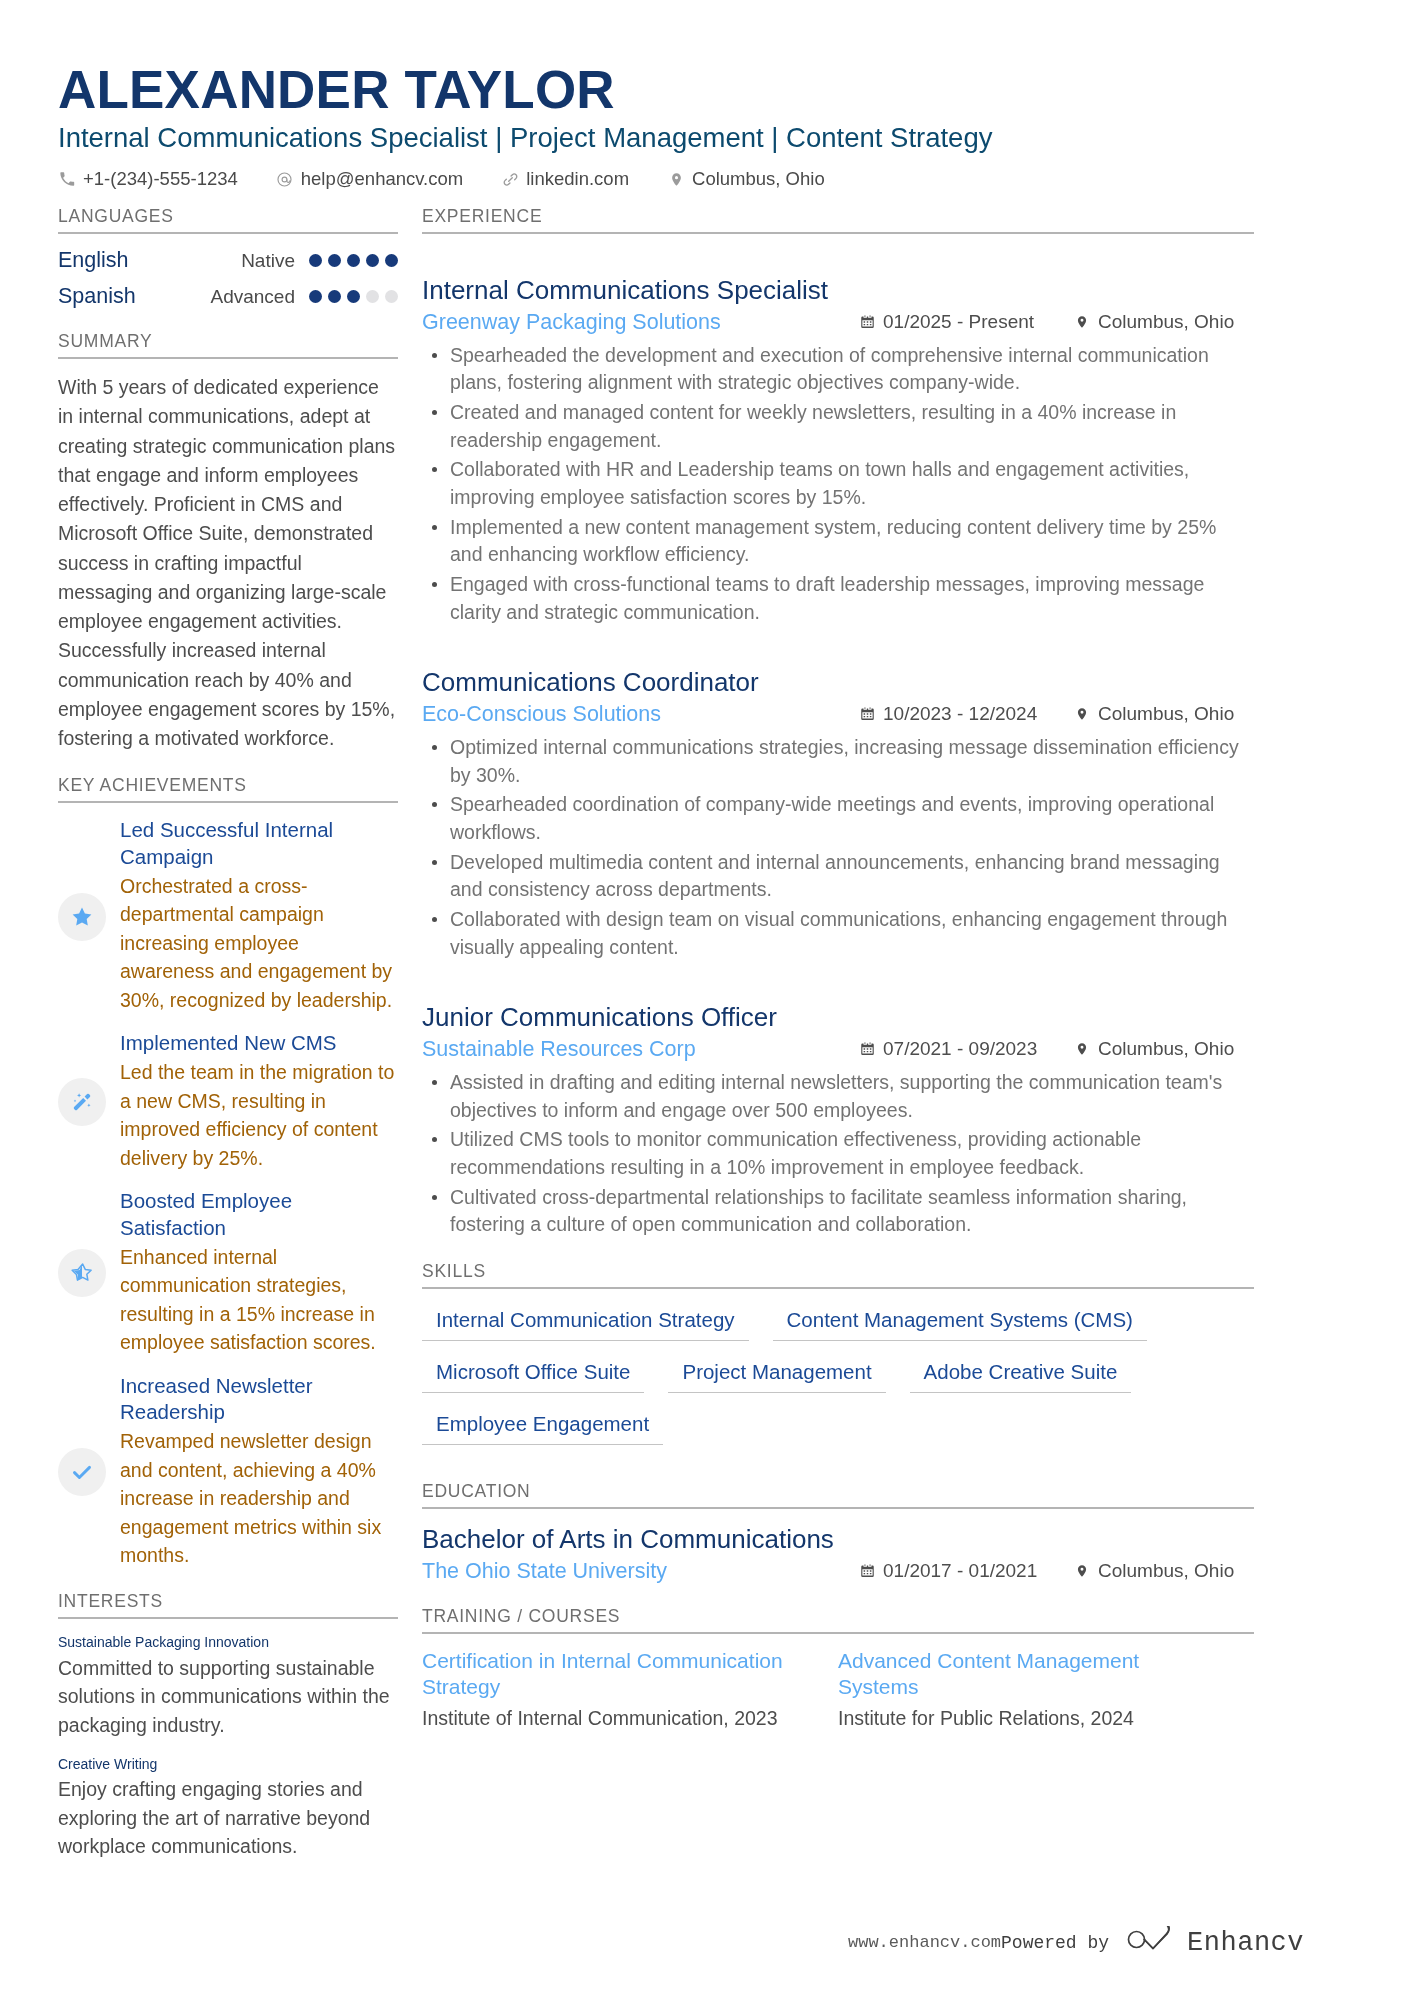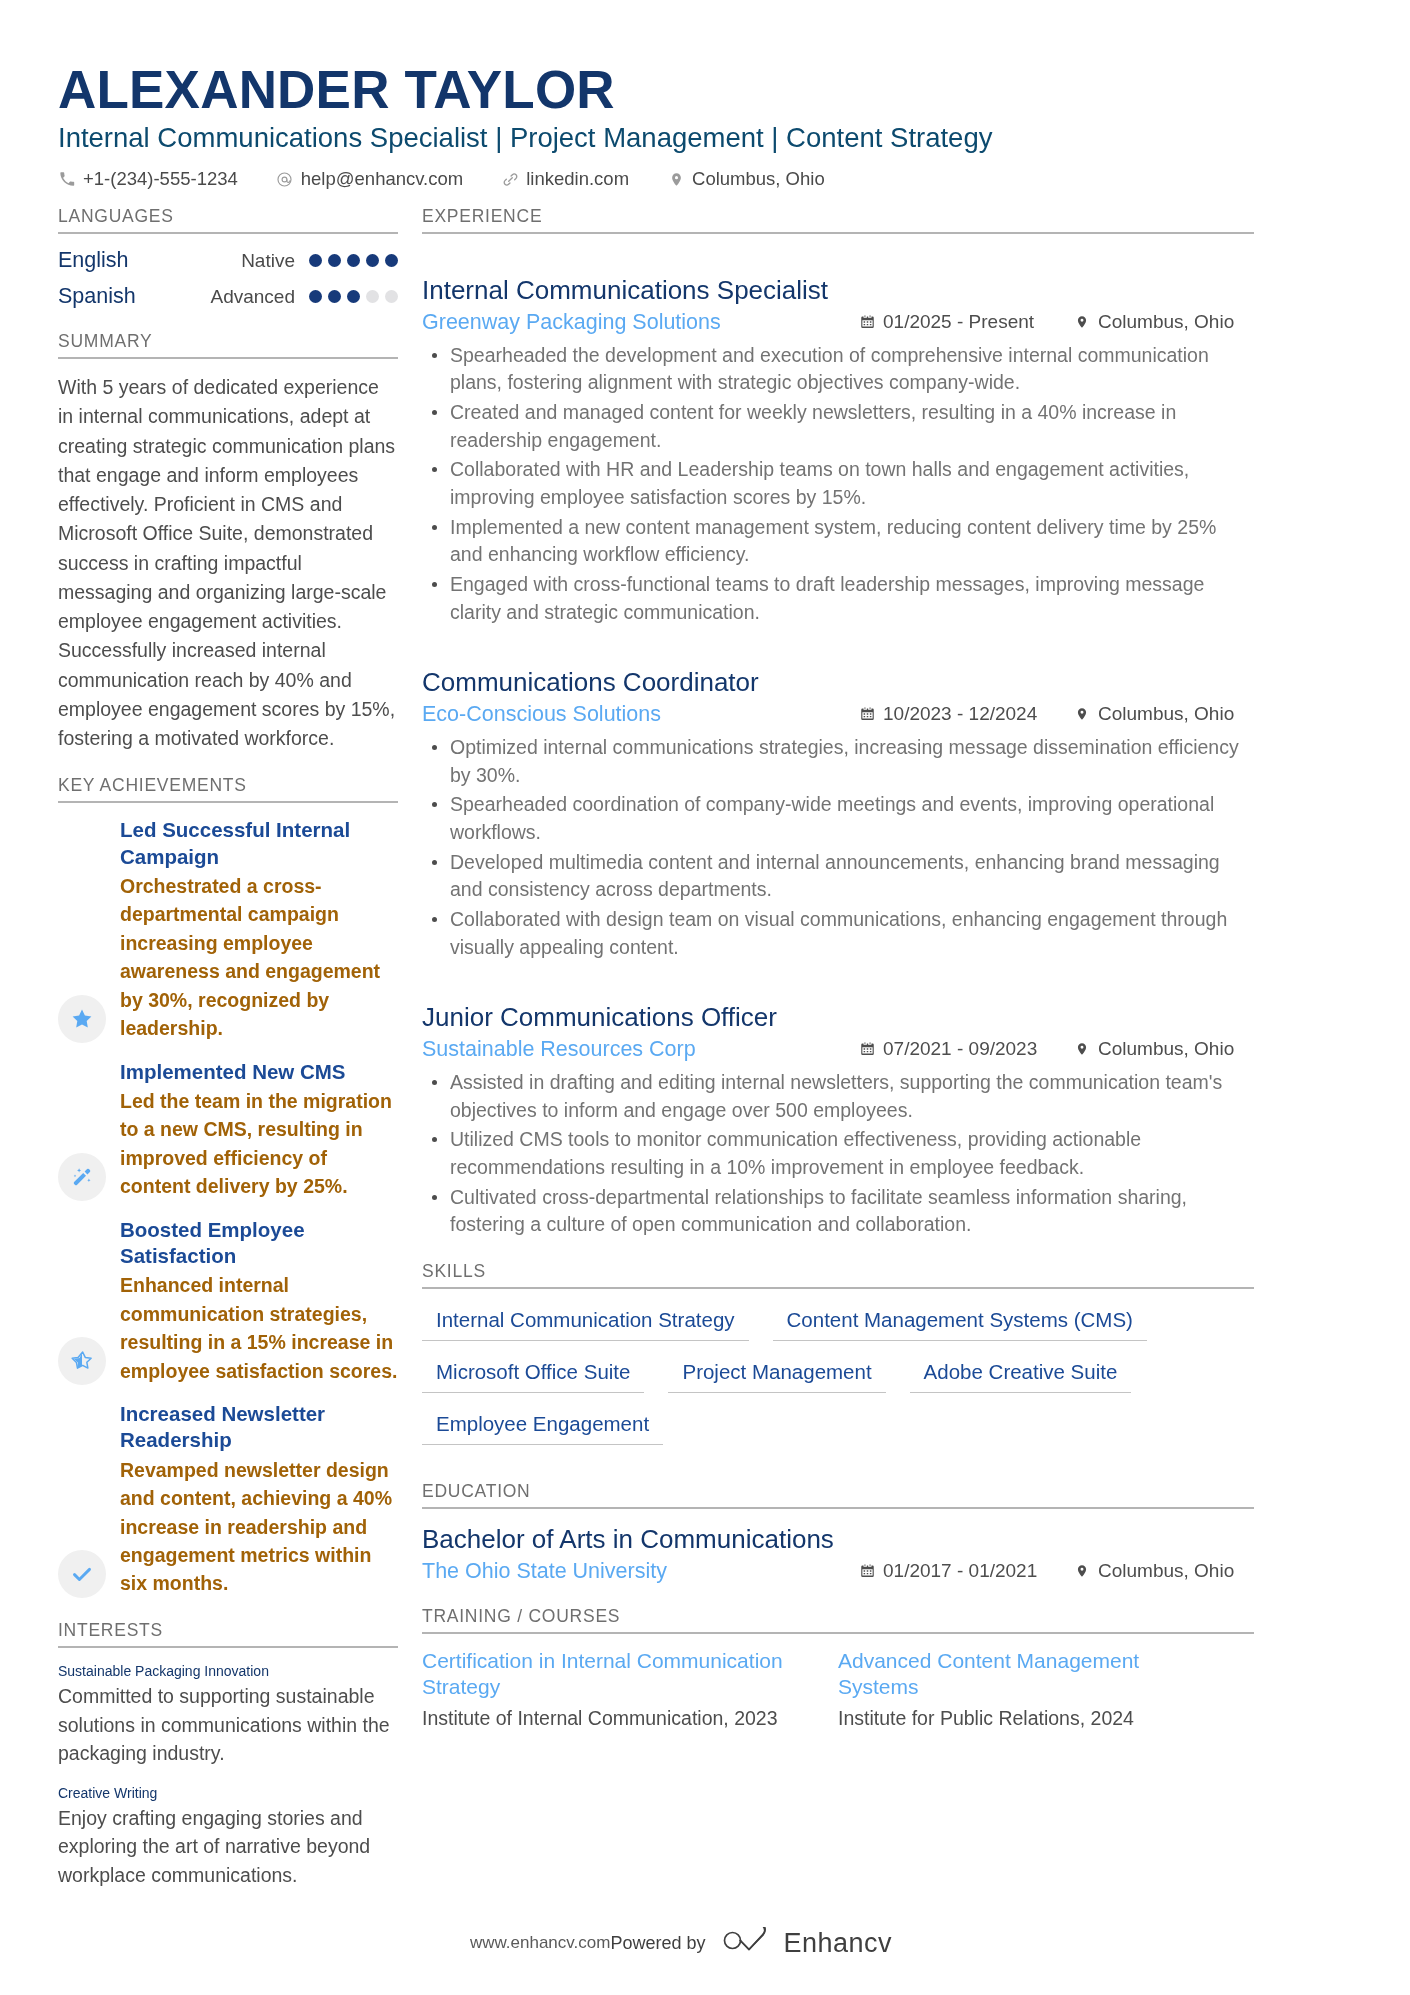--- a/index.html
+++ b/index.html
@@ -120,23 +120,22 @@
   
   .para {
     font-size: 19.5px;
     line-height: 1.50;
     color: #4d4d4d;
   }
 
   
   .ach {
     display: flex;
-    align-items: flex-end;
+    align-items: center;
     margin-bottom: 16px;
-    font-weight: bold;
   }
   .ach-ic {
     width: 48px;
     height: 48px;
     border-radius: 50%;
     background: #f0f0f0;
     flex: none;
     margin-right: 14px;
     margin-top: 2px;
     display: flex;
@@ -276,21 +275,22 @@
   }
 
   
   .footer {
     position: absolute;
     left: 58px;
     right: 58px;
     bottom: 36px;
     display: flex;
     align-items: center;
-    justify-content: center;
+    justify-content: flex-end;
+    font-family: Liberation Mono, monospace;
   }
   .footer-url {
     font-size: 17px;
     color: #5a5a5a;
   }
   .footer-right {
     display: flex;
     align-items: center;
     gap: 16px;
   }

